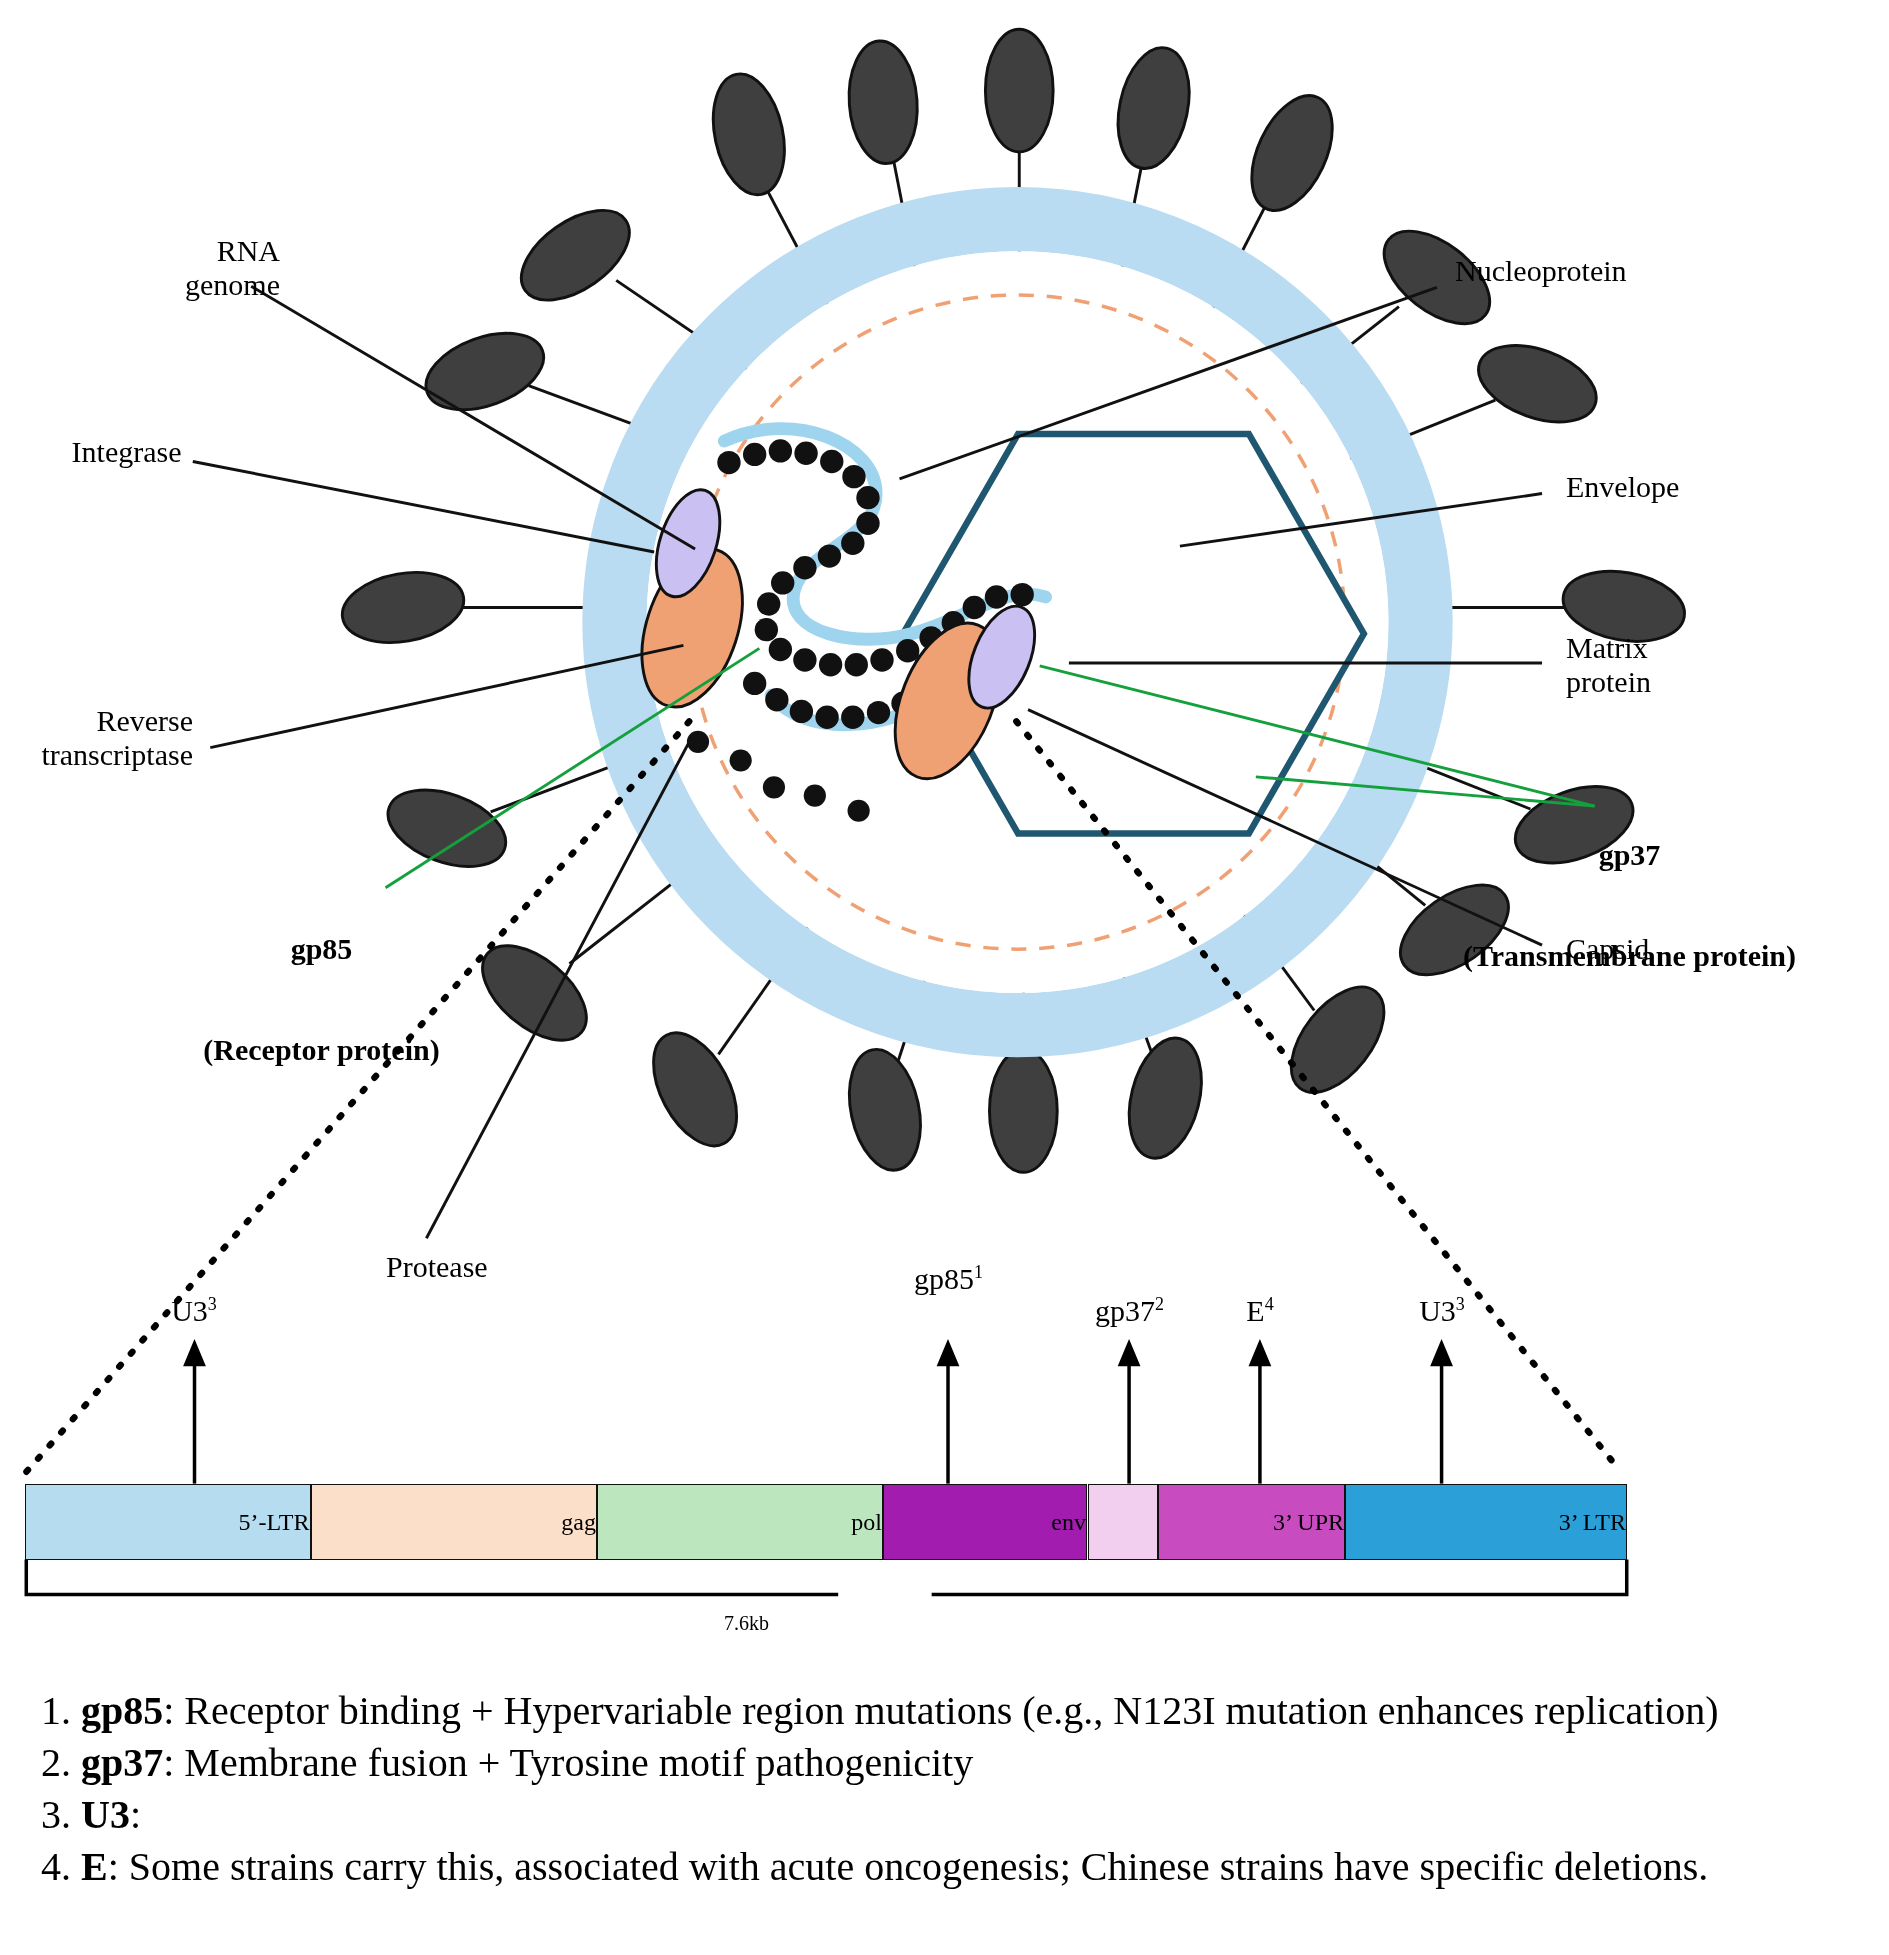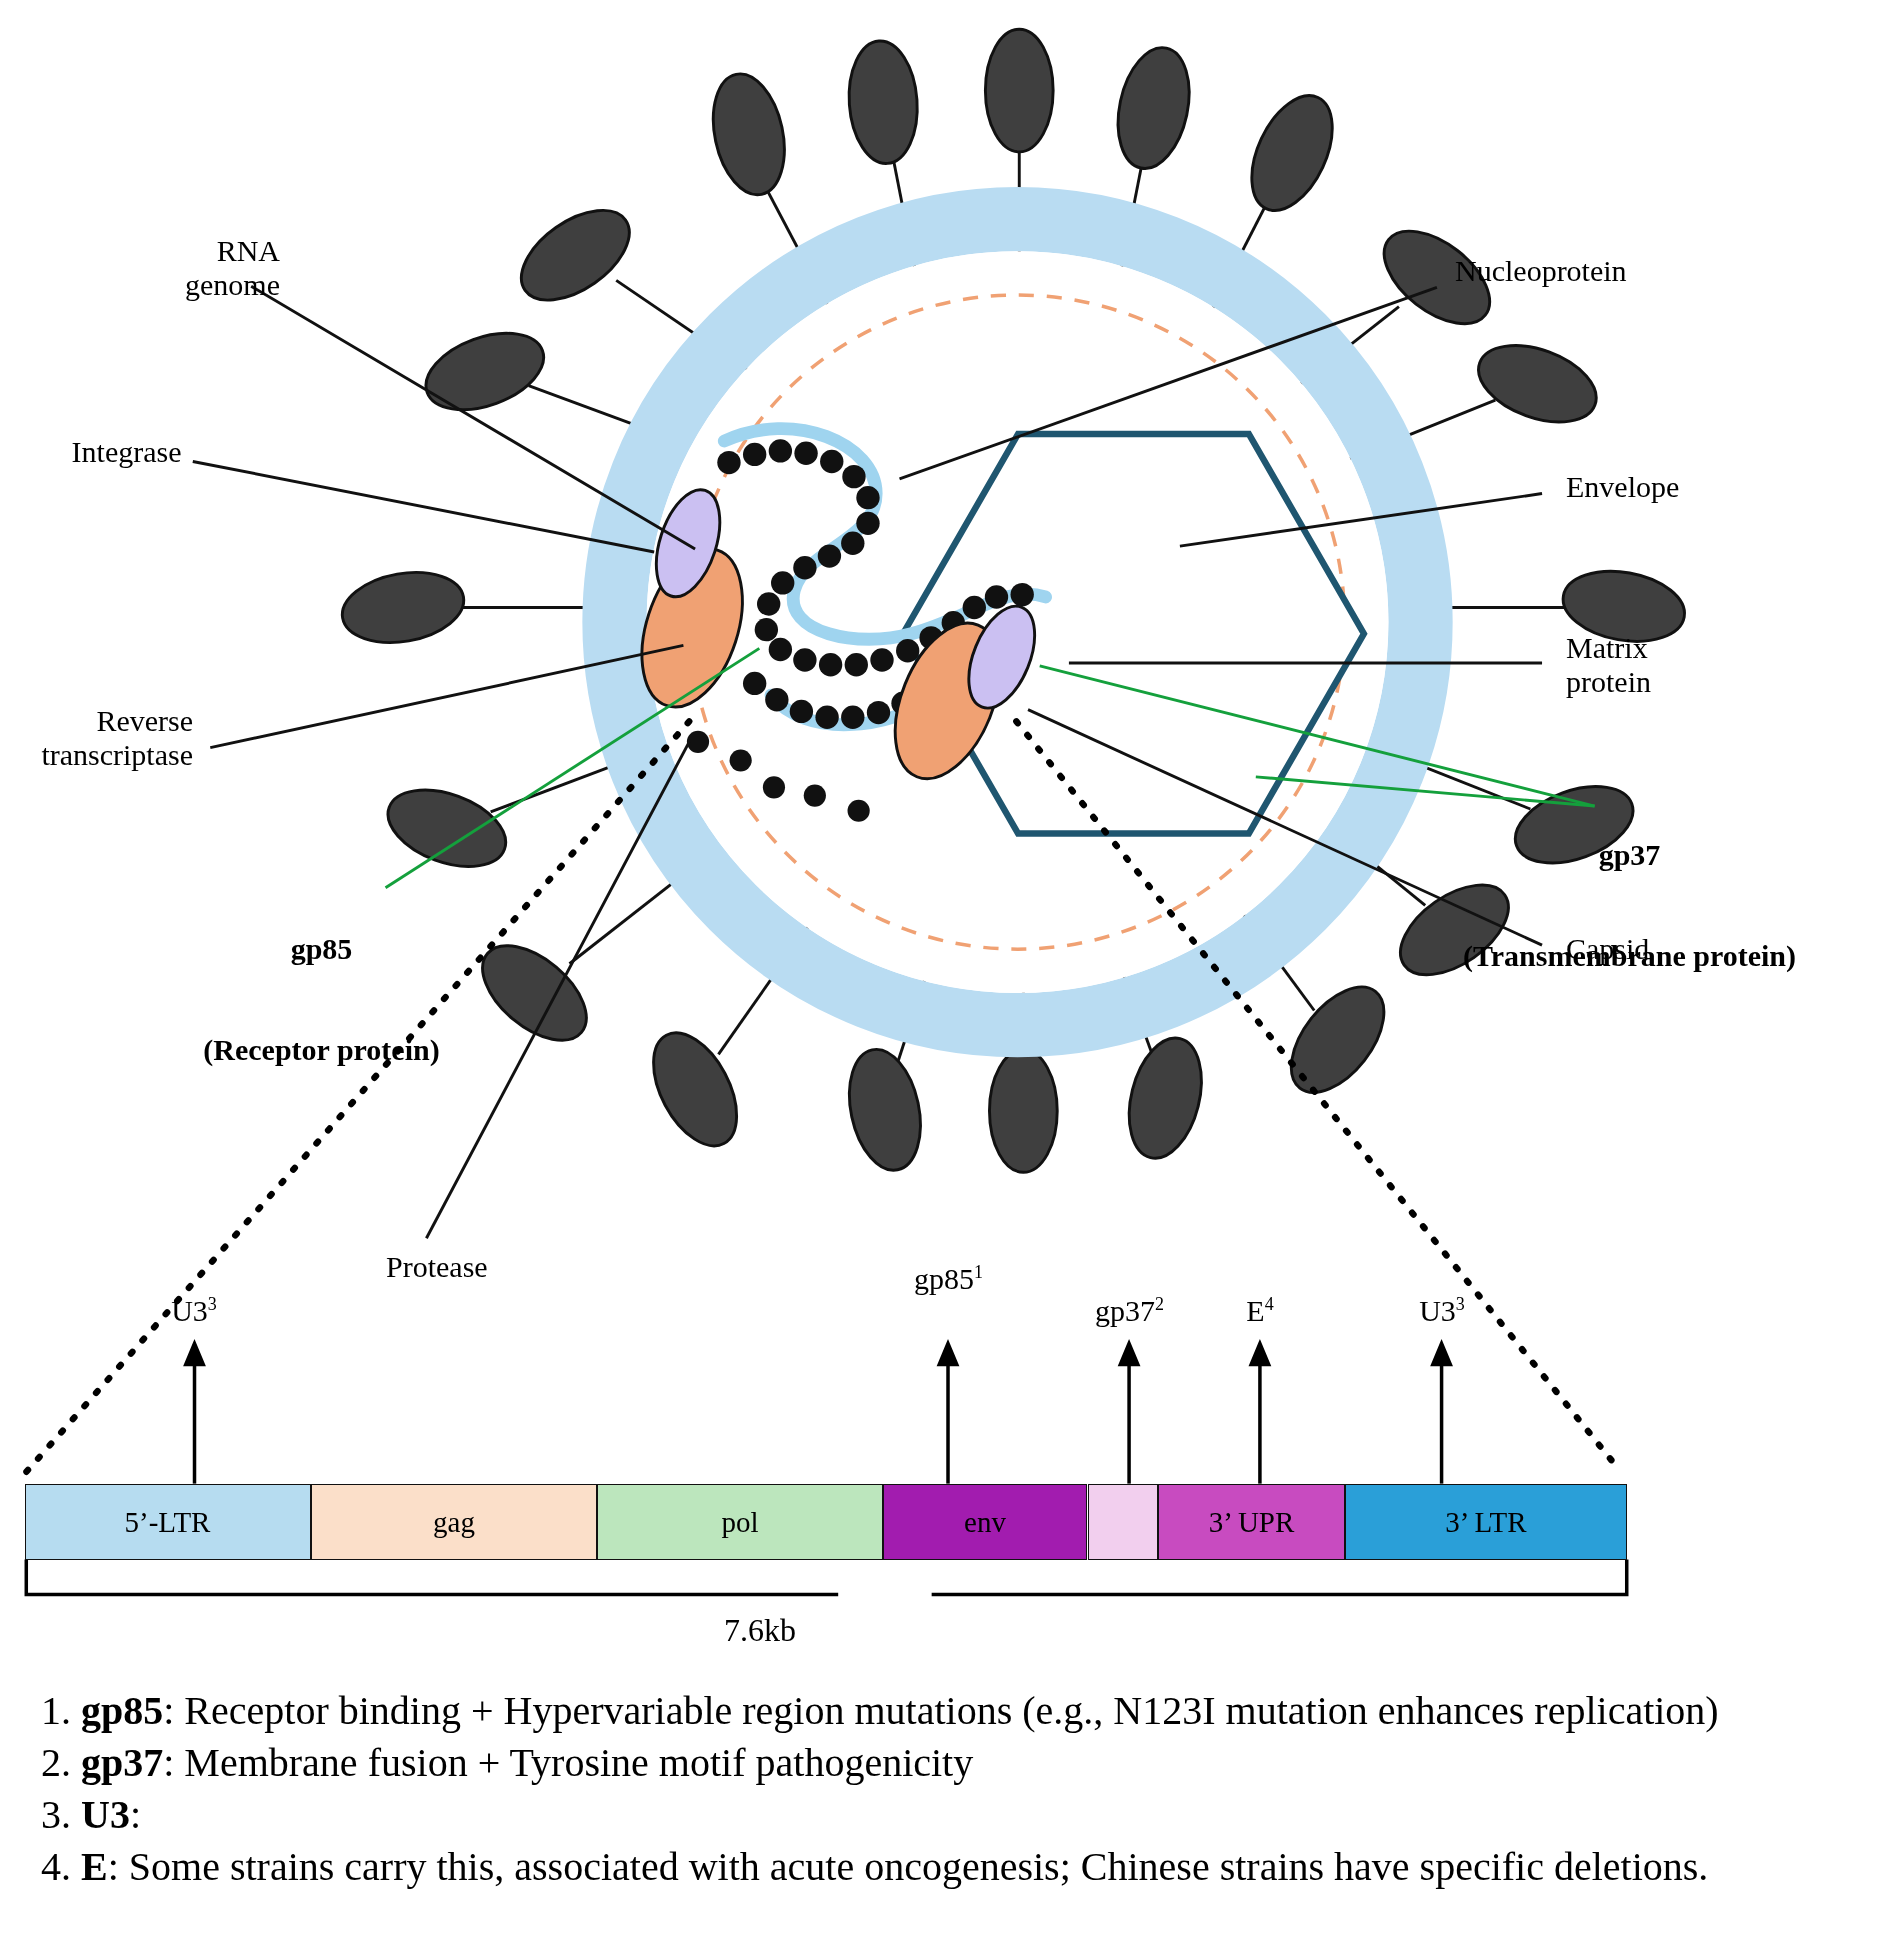--- a/index.html
+++ b/index.html
@@ -33,41 +33,41 @@
   .lbl.right { text-align: right; }
   .lbl.center { text-align: center; }
 
   
   .genebox {
     position: absolute;
     box-sizing: border-box;
     border: 1.8px solid #111;
     display: flex;
     align-items: center;
-    justify-content: center;
-    font-family: "Liberation Serif", serif;
-    font-size: 29px;
+    justify-content: flex-end;
+    font-family: "Liberation Serif", serif;
+    font-size: 24px;
     color: #000;
   }
   .footnotes {
     position: absolute;
     left: 41px;
     top: 1685px;
     width: 1811px;
     font-family: "Liberation Serif", serif;
     font-size: 40px;
     line-height: 1.30;
     color: #000;
   }
   .footnotes div { white-space: pre; }
   .fn-b { font-weight: bold; }
   .kb {
     position: absolute;
     font-family: "Liberation Serif", serif;
-    font-size: 32px;
+    font-size: 20px;
   }
 </style>
 </head>
 <body>
 
 <svg id="figure" viewBox="0 0 3234 3347" xmlns="http://www.w3.org/2000/svg">
 
   <g stroke="#111" stroke-width="5">
 
     <g>

